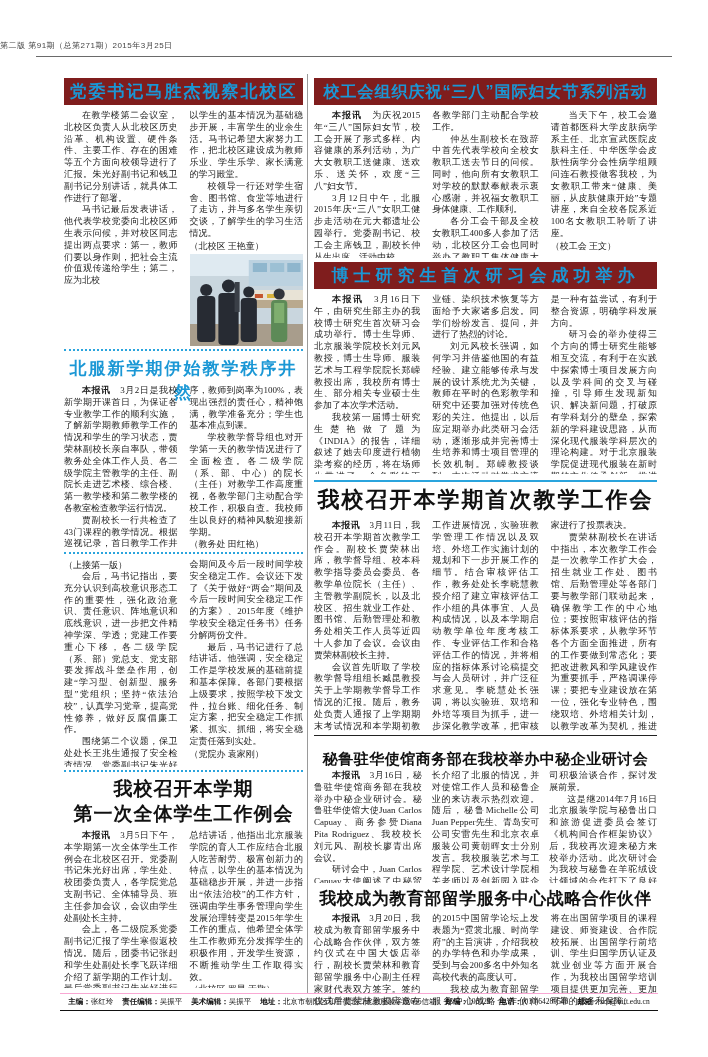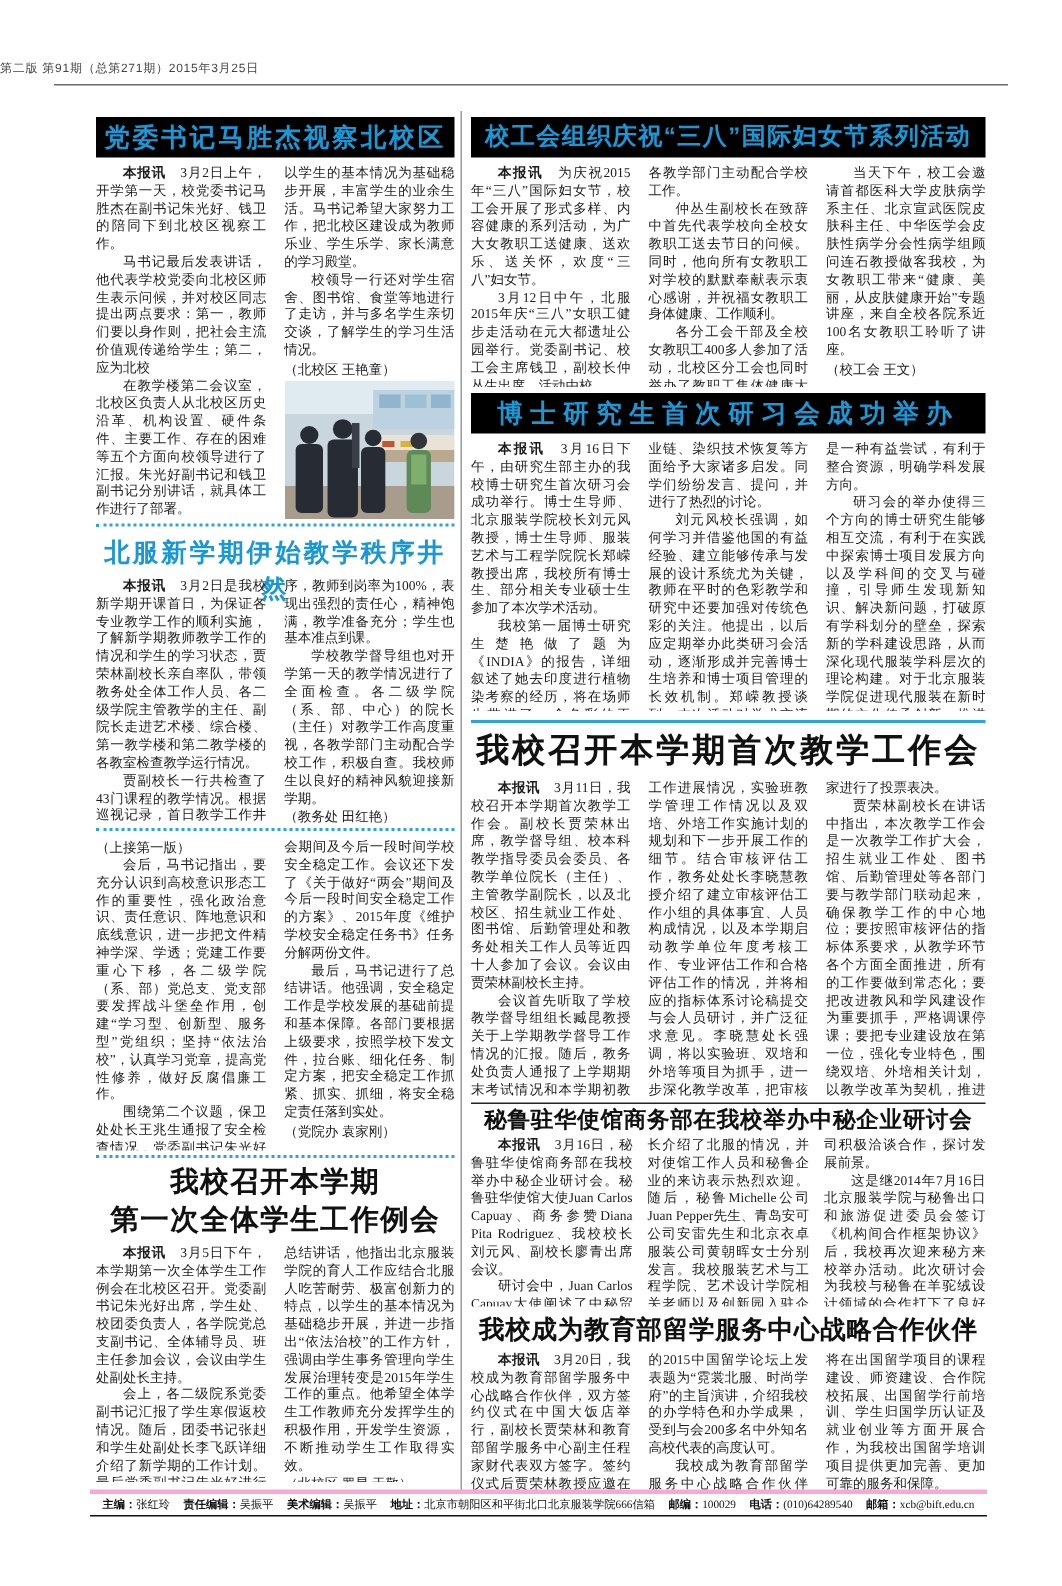--- a/index.html
+++ b/index.html
@@ -13,54 +13,54 @@
     font-size:8px; color:#444; font-family:"Liberation Sans", sans-serif; letter-spacing:0.5px;
   }
   .head-rule { position:absolute; top:56px; left:36px; width:636px; border-top:1px solid #6a6a6a; }
   .vdiv { position:absolute; left:307px; top:74px; height:920px; border-left:1px solid #9a9a9a; }
 
   .group { position:absolute; top:74px; }
   .group.left  { left:64px;  width:239px; }
   .group.right { left:314px; width:343px; }
 
   .hl-box {
-    background:#000000; color:#1a97d5; font-family:"Liberation Sans", sans-serif;
+    background:#7f1d1d; color:#1a97d5; font-family:"Liberation Sans", sans-serif;
     font-weight:bold; text-align:center; height:27px; line-height:27px;
     white-space:nowrap; overflow:hidden; margin-top:4px;
   }
   .hl-a1 { font-size:17px; letter-spacing:2px; }
   .hl-b1 { font-size:16px; letter-spacing:1px; }
   .hl-b2 { font-size:17px; letter-spacing:5px; }
   .hl-blue-text {
     color:#1a97d5; font-family:"Liberation Sans", sans-serif; font-weight:bold;
     font-size:17px; letter-spacing:2px; text-align:center; margin-top:6px; height:24px; line-height:24px;
   }
   .hl-black { font-family:"Liberation Sans", sans-serif; font-weight:bold; color:#111; text-align:center; }
   .hl-b3 { font-size:22px; letter-spacing:2px; height:30px; line-height:30px; margin-top:3px; }
-  .hl-b4 { font-size:15px; letter-spacing:0.5px; height:17px; line-height:17px; margin-top:2px; }
+  .hl-b4 { font-size:15px; letter-spacing:0.5px; height:17px; line-height:17px; margin-top:14px; }
   .hl-b5 { font-size:17px; letter-spacing:0.5px; height:23px; line-height:23px; margin-top:4px; }
   .hl-a4 { font-size:19px; letter-spacing:1px; line-height:25px; margin-top:4px; }
 
   .cols { display:flex; gap:12px; overflow:hidden; margin-top:5px; }
   .col { flex:1; min-width:0; font-size:9px; line-height:11.8px; text-align:justify; }
   .col p { text-indent:2em; margin:0; }
   .col.cont p:first-child { text-indent:0; }
   .col b { font-family:"Liberation Sans", sans-serif; }
   .sig { text-align:left; font-size:9px; line-height:12px; }
   .cont-marker { font-size:9px; line-height:12px; }
 
   .dotline { border-top:2px dotted #2aa4dd; margin-top:3px; }
   .blueline { border-top:2px solid #2aa4dd; margin-top:6px; }
   .blackline { border-top:1px solid #222; margin-top:3px; }
 
   .photo { display:block; width:100%; height:95px; margin-top:2px; }
 
   .footer-box {
     position:absolute; left:60px; top:993px; width:598px; height:18px;
-    border-top:3px solid #f9a8d4; border-bottom:1px solid #111;
+    border-top:1px solid #f9a8d4; border-bottom:1px solid #111;
     display:flex; align-items:center; justify-content:center; gap:9px;
     font-size:7.5px; white-space:nowrap; color:#111;
   }
   .footer-box b { font-family:"Liberation Sans", sans-serif; }
 
   
   .h-a1 { height:236px; }
   .h-a2 { height:164px; margin-top:4px; }
   .h-cont { height:208px; }
   .h-a4 { height:158px; margin-top:4px; }
@@ -76,23 +76,22 @@
 <div class="page-head">第二版 第91期（总第271期）2015年3月25日</div>
 <div class="head-rule"></div>
 <div class="vdiv"></div>
 
 <div class="group left">
 
   <section>
     <h2 class="hl-box hl-a1">党委书记马胜杰视察北校区</h2>
     <div class="cols h-a1">
       <div class="col">
-          <p><b>本报讯</b>　3月2日上午，开学第一天，校党委书记马胜杰在副书记朱光好、钱卫的陪同下到北校区视察工作。</p>
+          <p>在教学楼第二会议室，北校区负责人从北校区历史沿革、机构设置、硬件条件、主要工作、存在的困难等五个方面向校领导进行了汇报。朱光好副书记和钱卫副书记分别讲话，就具体工作进行了部署。</p>
           <p>马书记最后发表讲话，他代表学校党委向北校区师生表示问候，并对校区同志提出两点要求：第一，教师们要以身作则，把社会主流价值观传递给学生；第二，应为北校</p>
-          <p>在教学楼第二会议室，北校区负责人从北校区历史沿革、机构设置、硬件条件、主要工作、存在的困难等五个方面向校领导进行了汇报。朱光好副书记和钱卫副书记分别讲话，就具体工作进行了部署。</p>
         </div>
       <div class="col cont">
         <div>
             <p>以学生的基本情况为基础稳步开展，丰富学生的业余生活。马书记希望大家努力工作，把北校区建设成为教师乐业、学生乐学、家长满意的学习殿堂。</p>
             <p>校领导一行还对学生宿舍、图书馆、食堂等地进行了走访，并与多名学生亲切交谈，了解学生的学习生活情况。</p>
           </div>
         <div class="sig">（北校区 王艳童）</div>
         <svg class="photo" viewBox="0 0 112 95" preserveAspectRatio="none">
           <rect x="0" y="0" width="112" height="95" fill="#c9d6de"></rect>
           <rect x="0" y="0" width="112" height="22" fill="#dfeaf1"></rect>

